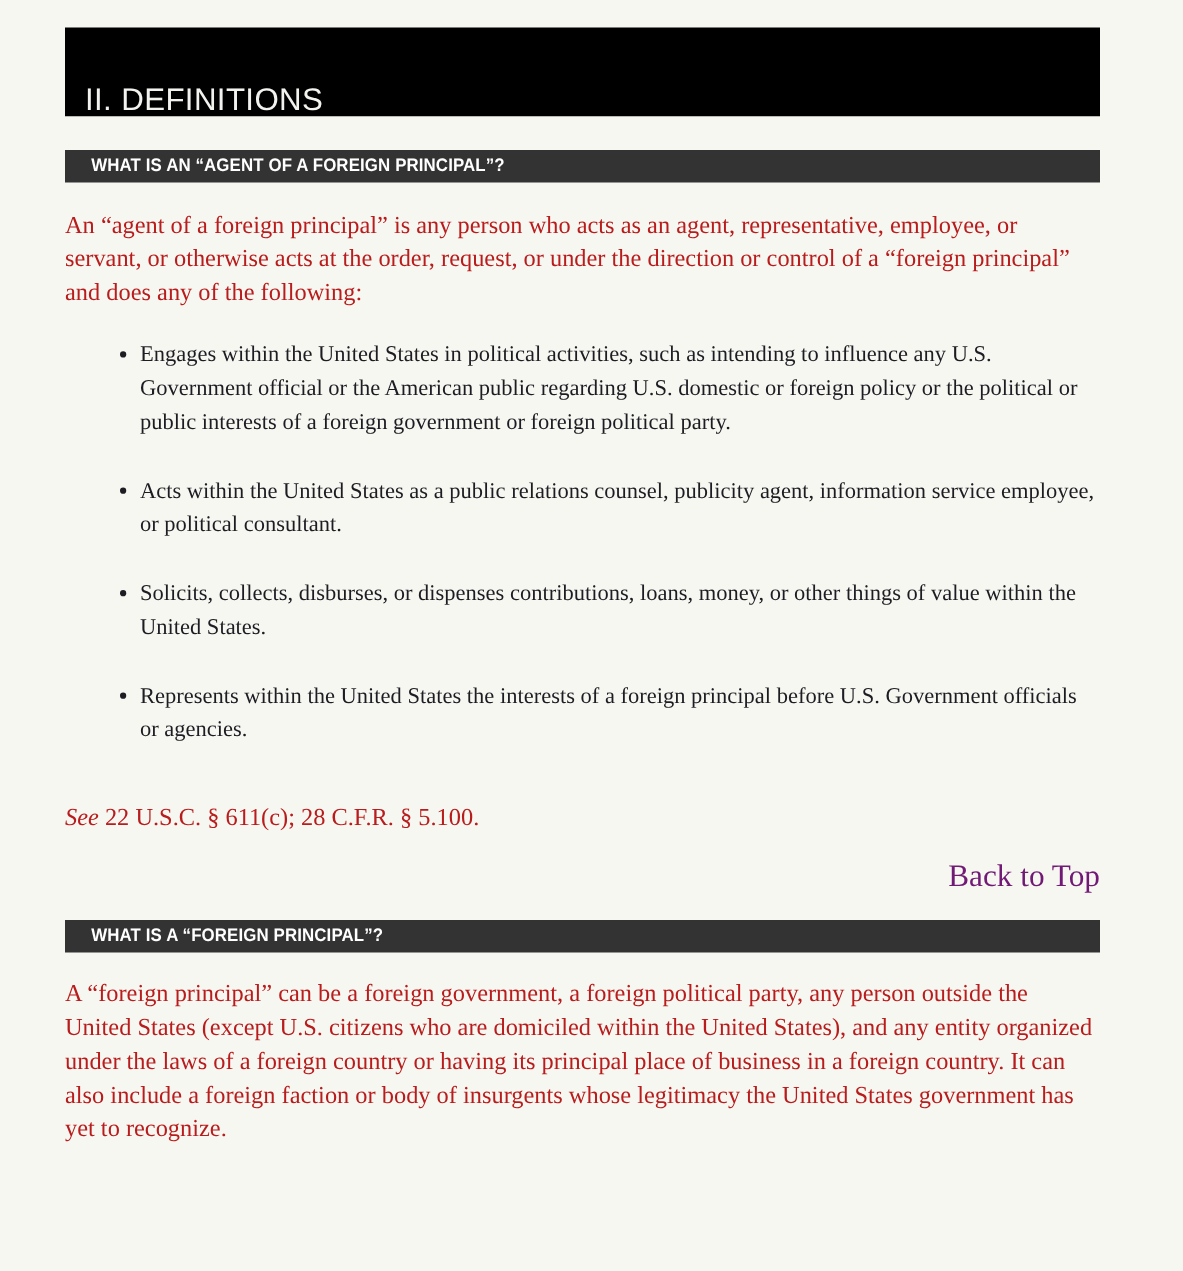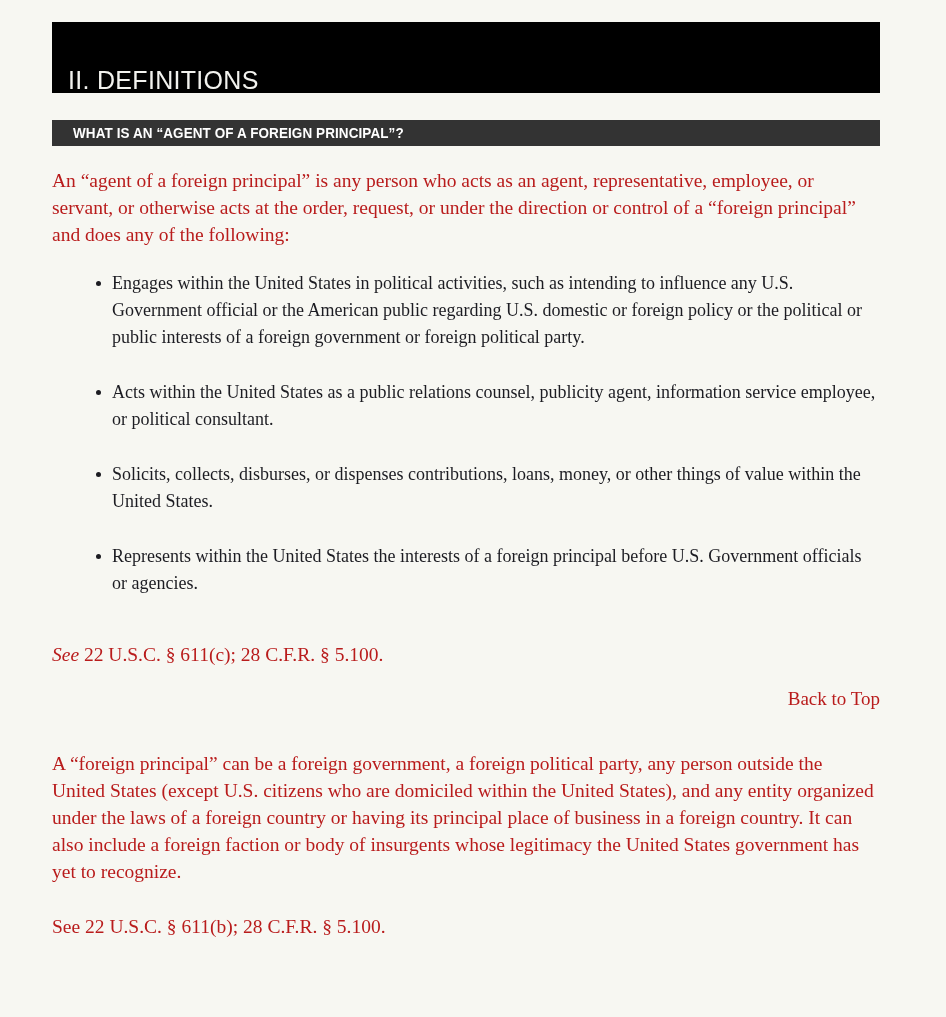--- a/index.html
+++ b/index.html
@@ -121,22 +121,22 @@
   .citation .see {
     font-style: italic;
   }
 
   .back-to-top-row {
     margin-top: 20px;
     width: 828px;
     text-align: right;
   }
   .back-to-top {
-    color: #b91c1c;
-    font-size: 19px;
+    color: #701a75;
+    font-size: 25px;
     text-decoration: none;
     cursor: pointer;
   }
 
   .spacer-before-bar-2 {
     height: 20px;
   }
 
   .para-foreign {
     margin-top: 20px;
@@ -189,21 +189,21 @@
     <p class="body-text citation">
       <span class="see">See</span><span> 22 U.S.C. § 611(c); 28 C.F.R. § 5.100.</span>
     </p>
 
     <div class="back-to-top-row">
       <a class="back-to-top" href="#">Back to Top</a>
     </div>
 
     <div class="spacer-before-bar-2"></div>
 
+    <div class="section-bar">
+      <span class="section-bar-text">WHAT IS A “FOREIGN PRINCIPAL”?</span>
+    </div>
 
     <p class="body-text para-foreign">A “foreign principal” can be a foreign government, a foreign political party, any person outside the United States (except U.S. citizens who are domiciled within the United States), and any entity organized under the laws of a foreign country or having its principal place of business in a foreign country.  It can also include a foreign faction or body of insurgents whose legitimacy the United States government has yet to recognize.</p>
 
-    <p class="body-text citation-2">
-      <span class="see">See</span><span> 22 U.S.C. § 611(b); 28 C.F.R. § 5.100.</span>
-    </p>
 
   </div>
 </div>
 
 </body></html>

